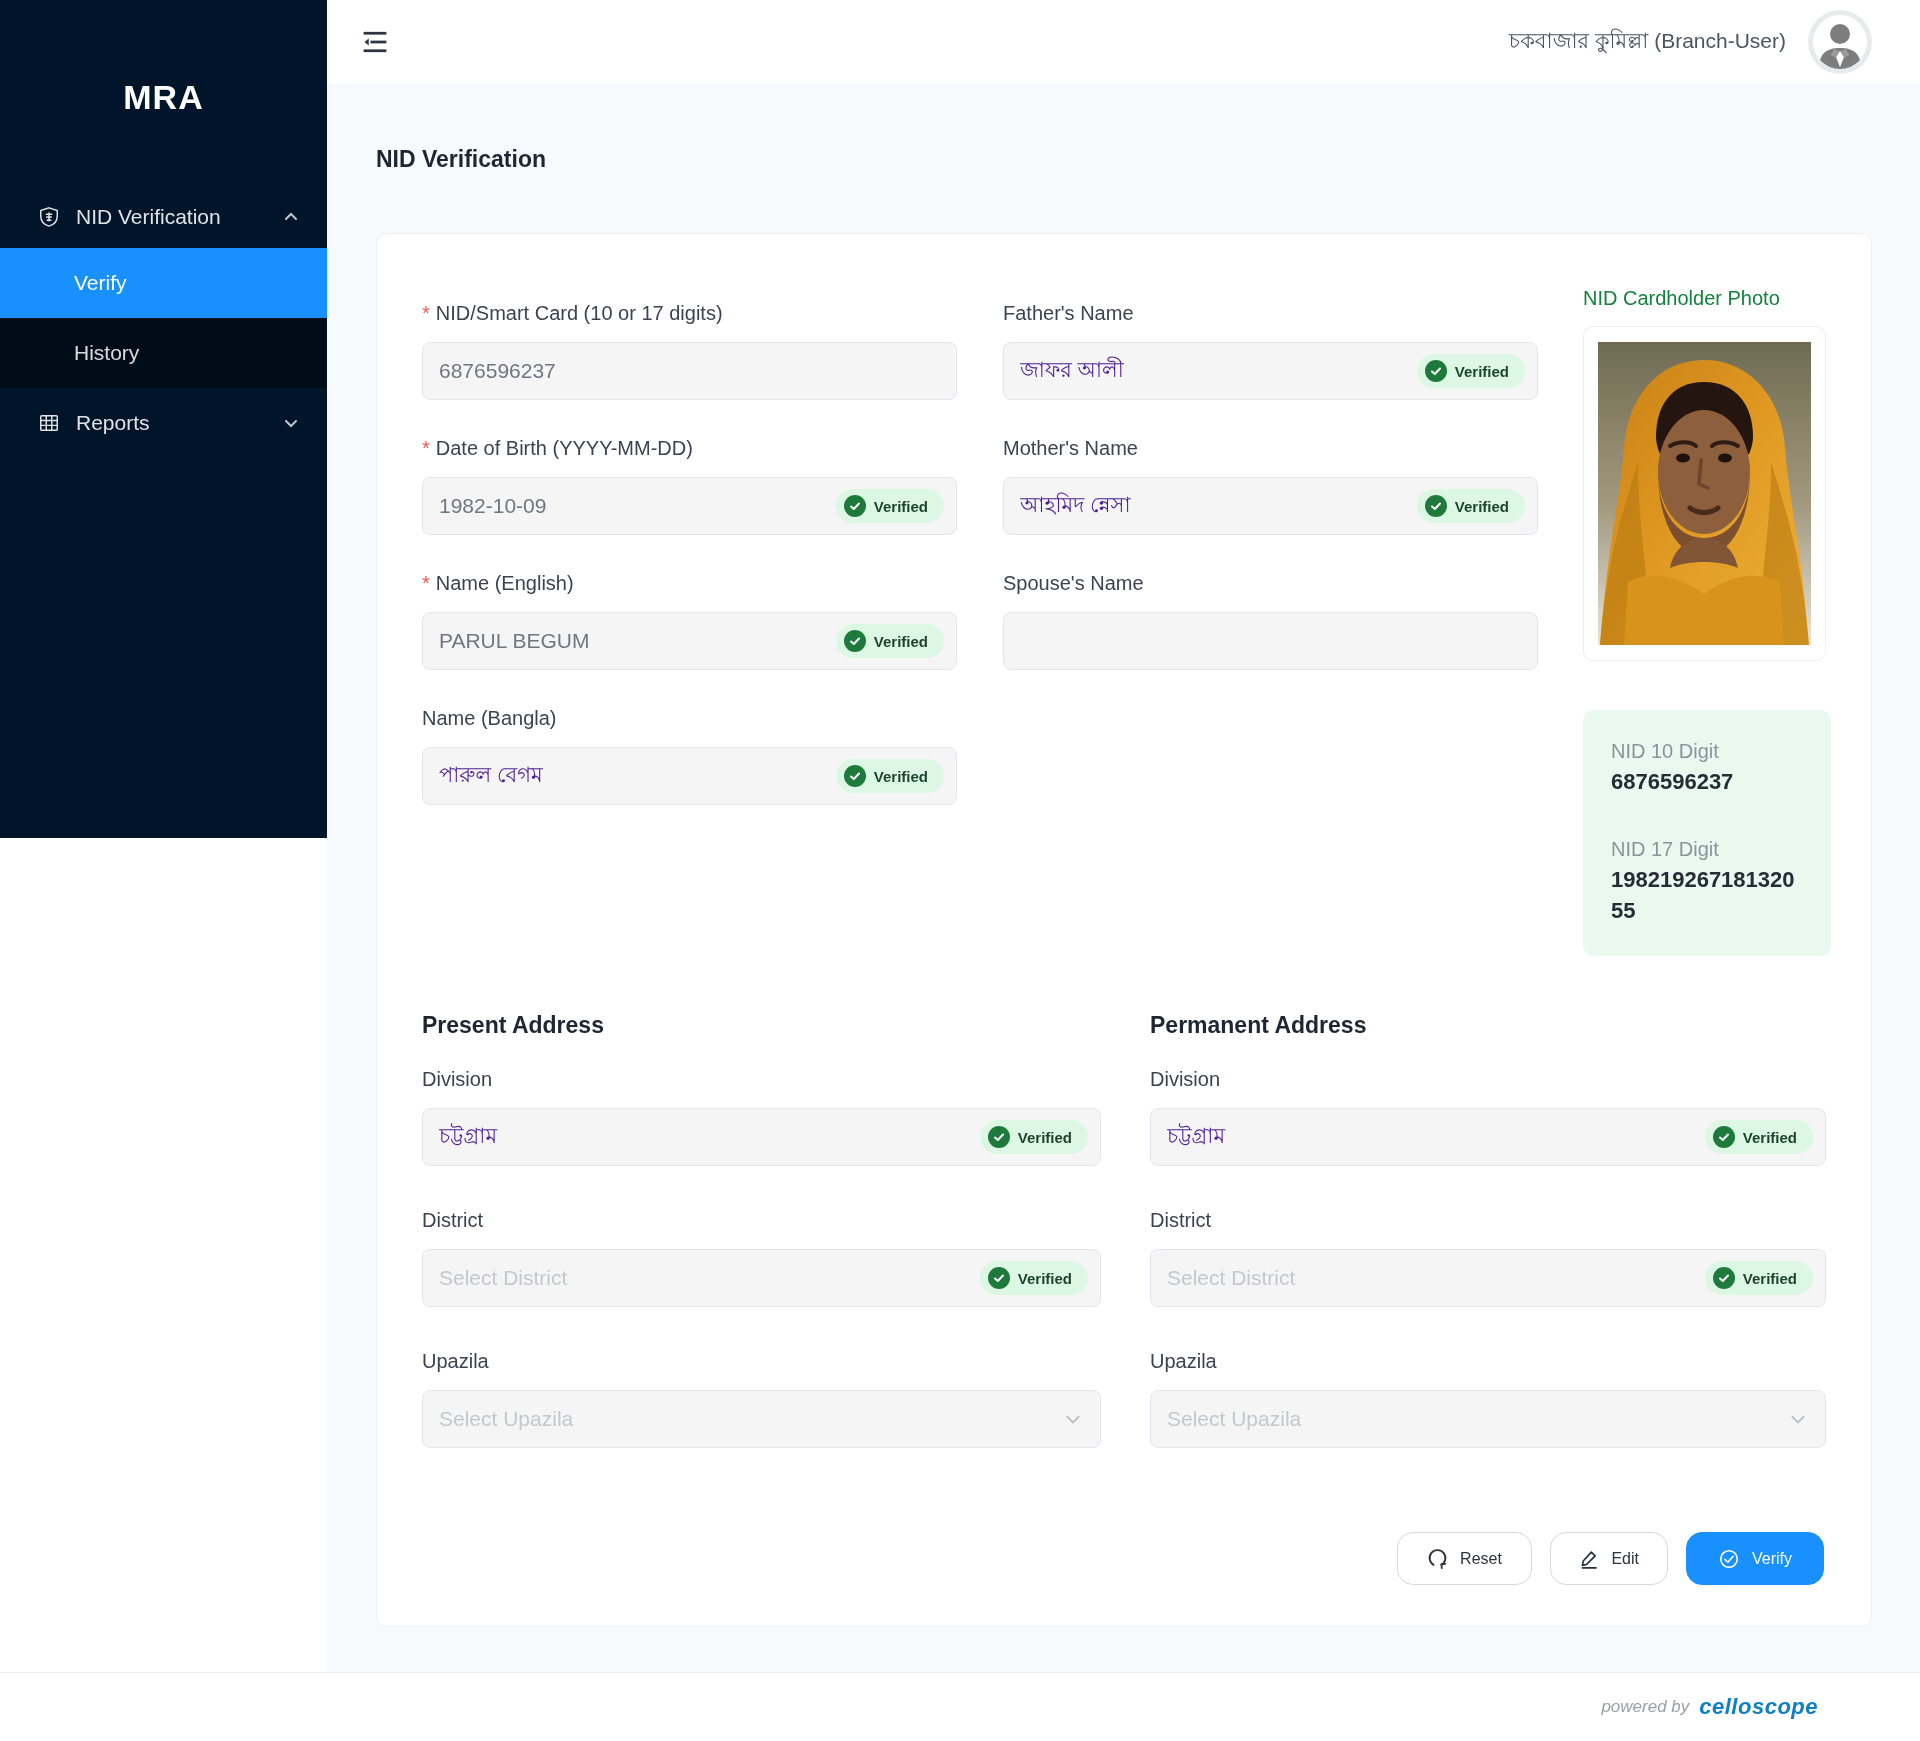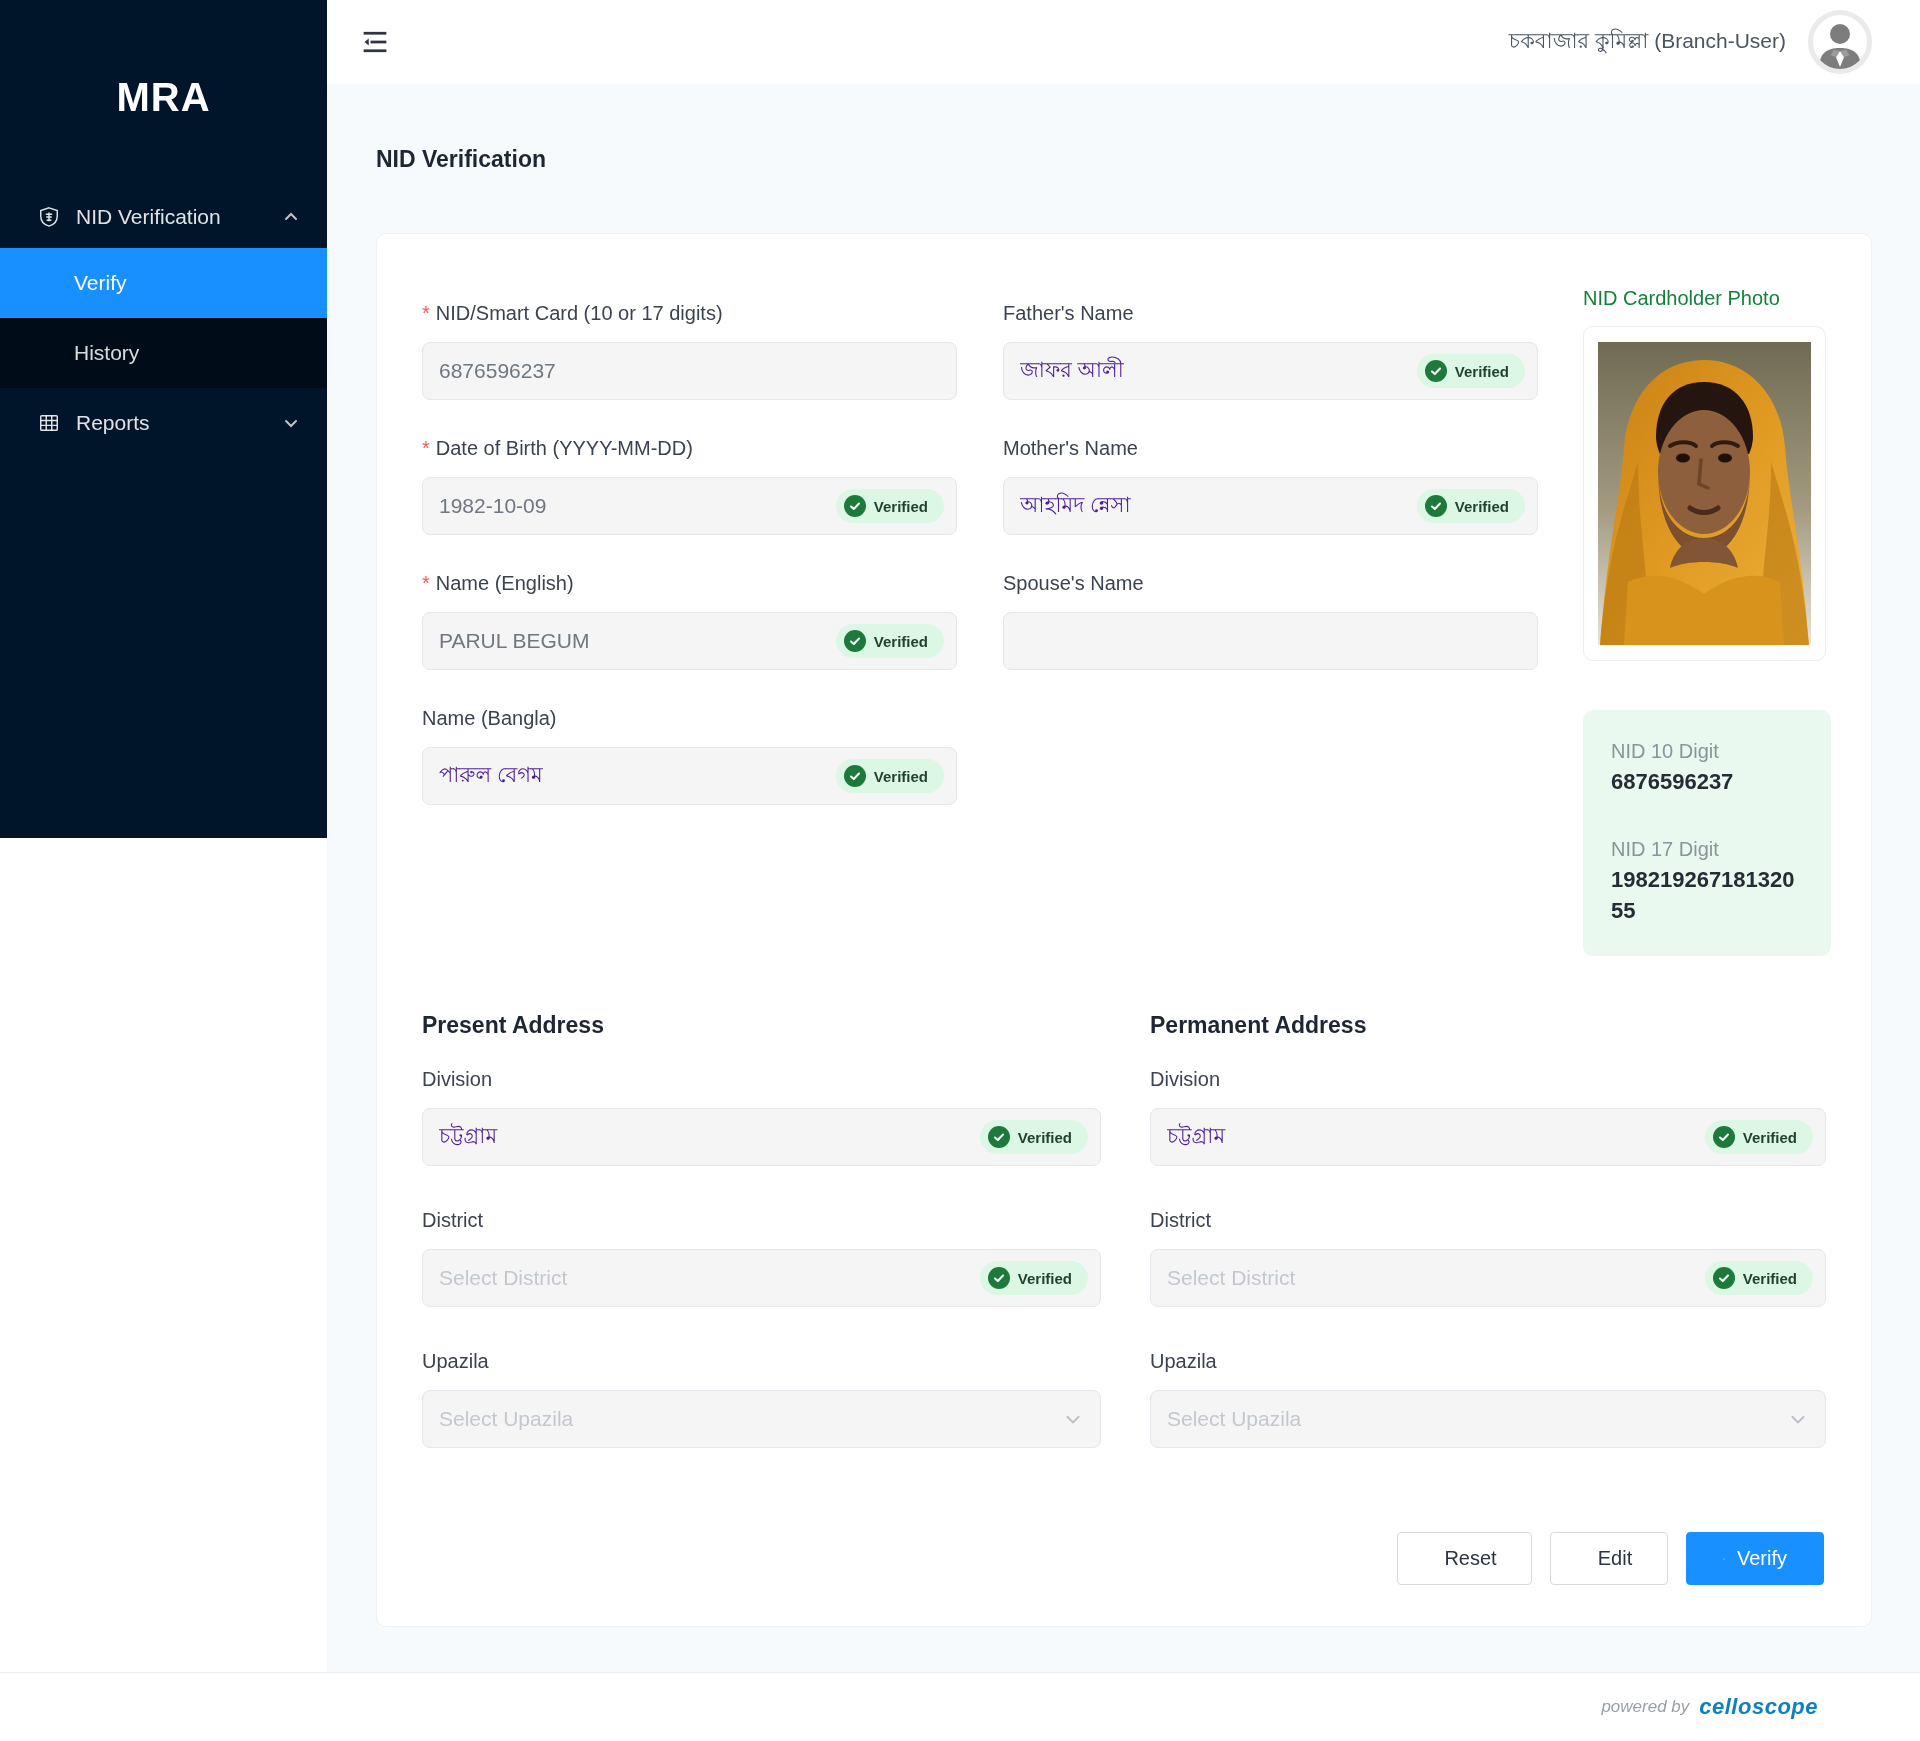--- a/index.html
+++ b/index.html
@@ -10,21 +10,21 @@
     color: #2a313c;
   }
   .page { position: relative; width: 1920px; height: 1741px; background: #ffffff; overflow: hidden; }
 
   
   .sidebar {
     position: absolute; left: 0; top: 0; width: 327px; height: 838px;
     background: #001529; z-index: 5;
   }
   .logo { height: 185px; display: flex; align-items: center; justify-content: center; padding-top: 10px; }
-  .logo-text { color: #ffffff; font-size: 40px; font-weight: bold; letter-spacing: 1px; }
+  .logo-text { color: #ffffff; font-size: 34px; font-weight: bold; letter-spacing: 1px; }
   .menu-item {
     display: flex; align-items: center; color: rgba(255,255,255,0.88);
     font-size: 21px; padding: 0 28px 0 38px; cursor: pointer;
   }
   .menu-item .mi-icon { width: 22px; height: 22px; margin-right: 16px; flex: 0 0 auto; display:flex; align-items:center; }
   .menu-item .mi-label { flex: 1 1 auto; }
   .menu-item .mi-caret { width: 16px; height: 16px; flex: 0 0 auto; opacity: .85; }
   .mi-parent { height: 63px; }
   .submenu { background: #000c17; }
   .sub-item { height: 70px; display: flex; align-items: center; padding-left: 74px; font-size: 21px; color: rgba(255,255,255,0.85); cursor: pointer; }
@@ -106,23 +106,23 @@
   
   .addr-section { display: flex; gap: 49px; margin-top: 55px; }
   .addr-col-1 { width: 679px; flex: 0 0 auto; }
   .addr-col-2 { width: 676px; flex: 0 0 auto; }
   .addr-title { font-size: 23px; font-weight: bold; color: #1f2633; margin-bottom: 28px; line-height: 28px; }
   .addr-col-1 .field, .addr-col-2 .field { margin-bottom: 42px; }
 
   
   .btn-row { display: flex; justify-content: flex-end; gap: 18px; margin-top: 42px; }
   .btn {
-    height: 53px; border-radius: 4px; border: 1px solid #d9d9d9; background: #ffffff;
+    height: 53px; border-radius: 16px; border: 1px solid #d9d9d9; background: #ffffff;
     display: flex; align-items: center; justify-content: center; gap: 12px;
-    font-size: 20px; color: #2b3440; cursor: pointer; padding: 0 36px;
+    font-size: 16px; color: #2b3440; cursor: pointer; padding: 0 28px;
     font-family: "Liberation Sans", "DejaVu Sans", sans-serif;
   }
   .btn-reset { width: 135px; }
   .btn-edit { width: 118px; }
   .btn-primary { width: 138px; background: #1890ff; border-color: #1890ff; color: #ffffff; }
 
   
   .footer {
     position: absolute; left: 0; top: 1672px; width: 1920px; height: 69px;
     background: #ffffff; border-top: 1px solid #e9edf0;

